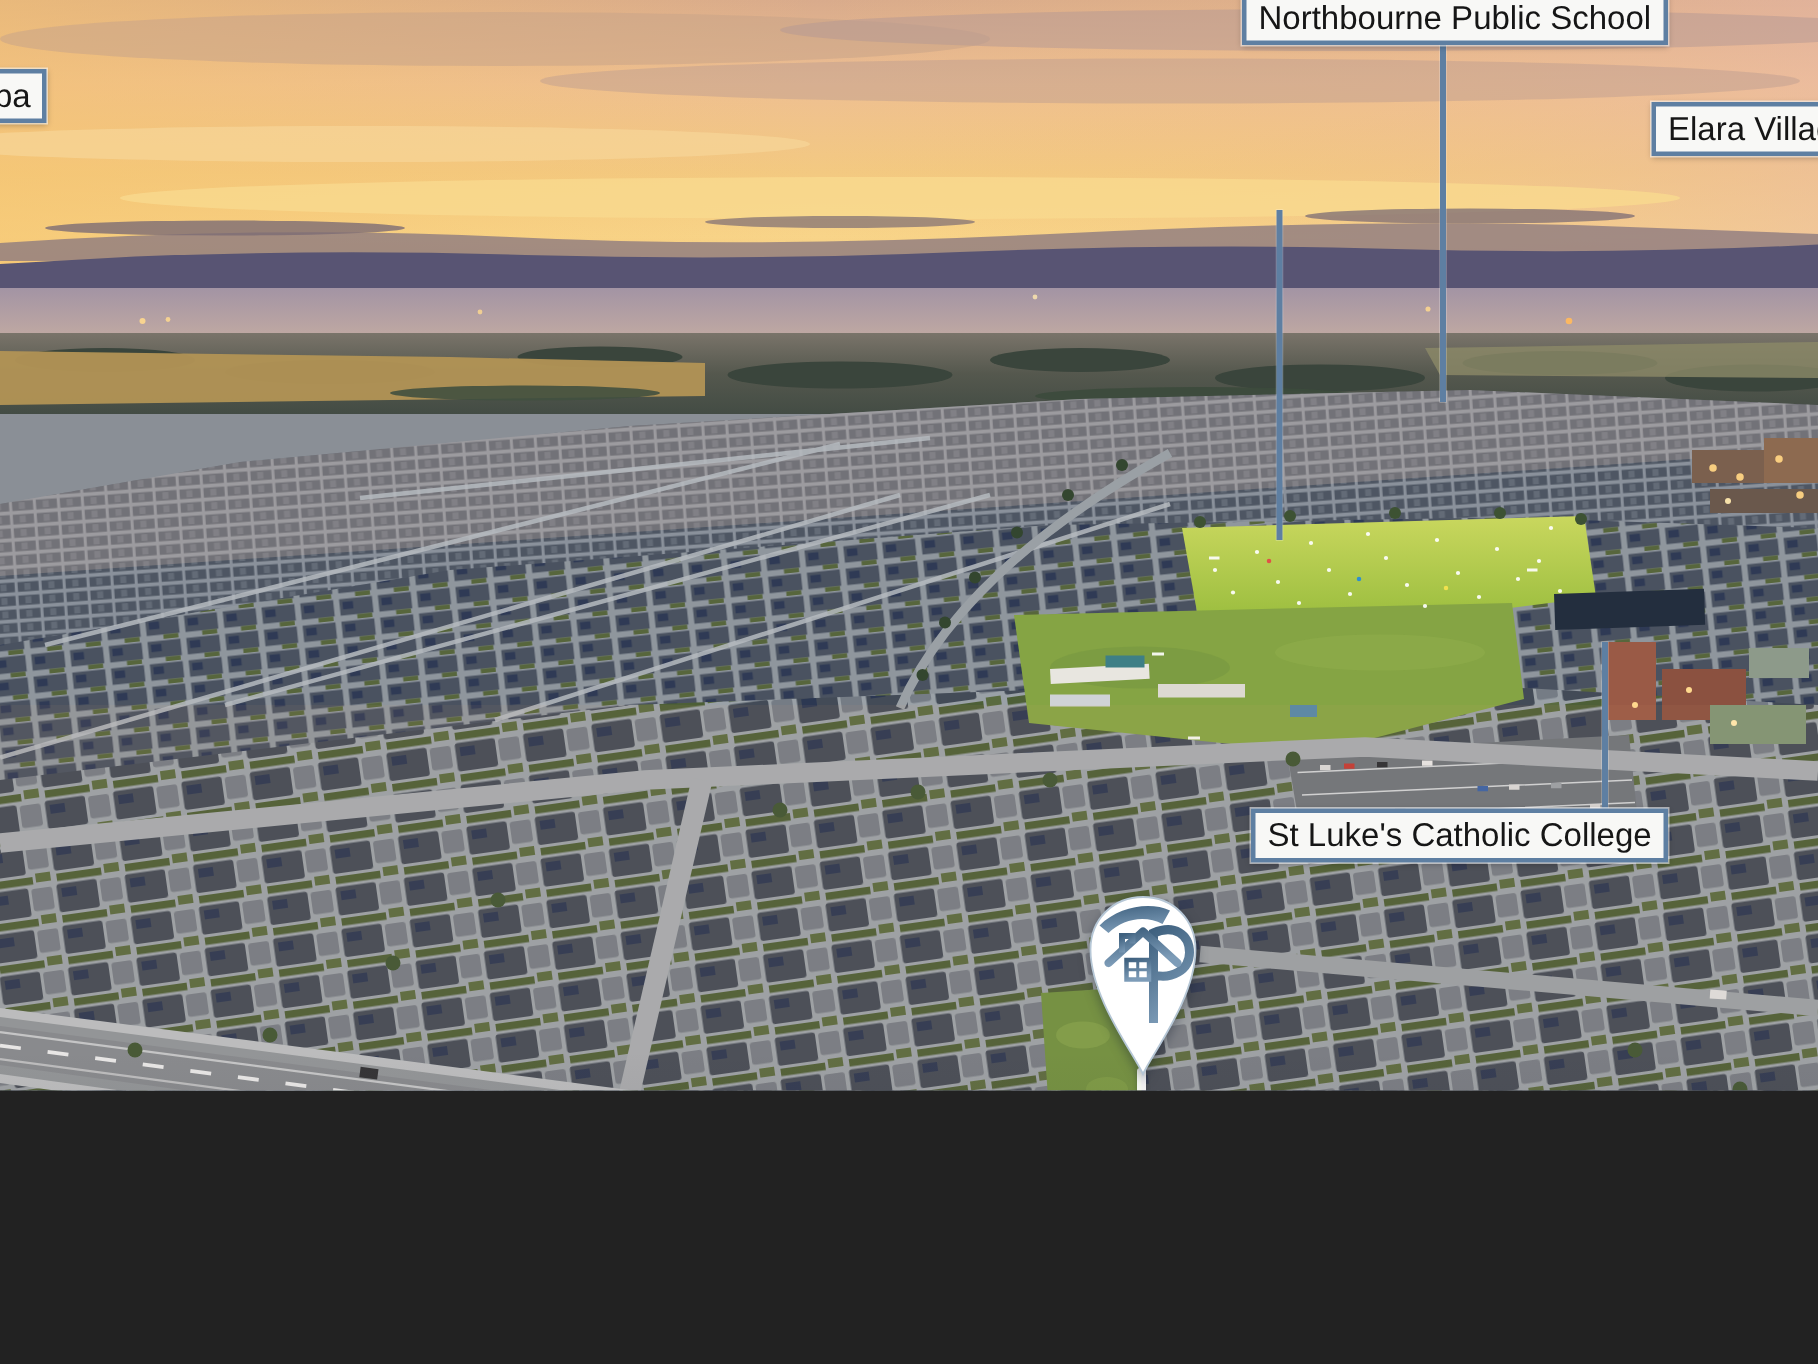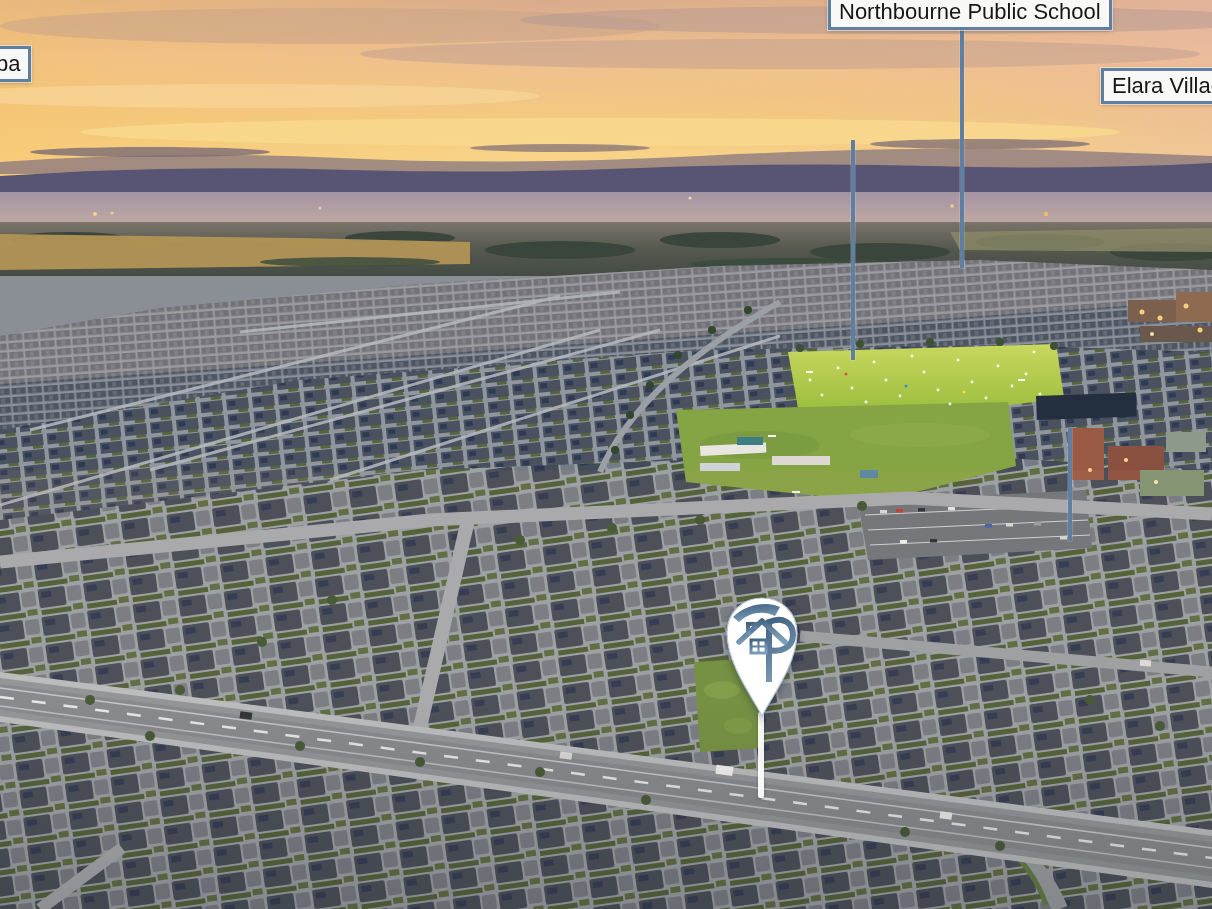--- a/index.html
+++ b/index.html
@@ -1,18 +1,18 @@
 <!DOCTYPE html>
 <html style="--accent: #5e7fa2; --label-bg: #f8f8f6; --label-text: #161616; --pin-fill: #ffffff; --pin-logo-dark: #3f617f; --pin-logo-light: #7d9cb8; --field-green: #a9c548; --sky-gold: #f5cb80;"><head>
 <meta charset="utf-8">
 <style>
   html,body{margin:0;padding:0;background:#222;}
   *{box-sizing:border-box;}
   .stage{
-    position:relative;width:1212px;height:909px;overflow:hidden;
+    position:relative;width:1212px;height:727px;overflow:hidden;
     font-family:"Liberation Sans",sans-serif;background:#8a8f96;
   }
   .photo{position:absolute;inset:0;width:1212px;height:909px;display:block;}
   .map-label{
     position:absolute;z-index:6;white-space:nowrap;
     background:var(--label-bg,#f8f8f6);
     border:3px solid var(--accent,#5e7fa2);
     color:var(--label-text,#161616);
     font:400 22px/1.2 "Liberation Sans",sans-serif;
     padding:2px 8px;
@@ -301,20 +301,21 @@
   <div class="leader" style="left:851px;top:140px;height:220px;"></div>
   <div class="leader" style="left:1068px;top:428px;height:113px;"></div>
 
   <div class="map-label" style="left:828px;top:-6px;">Northbourne Public School</div>
 
   <div class="map-label" style="left:-15px;top:46px;">ba</div>
 
   <div class="map-label" style="left:1101px;top:68px;">Elara Village</div>
 
 
+  <div class="map-label" style="left:834px;top:539px;">St Luke's Catholic College</div>
 
   <div class="pin-stem"></div>
 
   <div class="pin-wrap">
     <svg viewBox="0 0 80 126" width="80" height="126" aria-hidden="true">
       <defs>
         <linearGradient id="logoGrad" x1="0" y1="0" x2="0.3" y2="1">
           <stop offset="0" stop-color="#3f617f"></stop>
           <stop offset="1" stop-color="#7d9cb8"></stop>
         </linearGradient>

